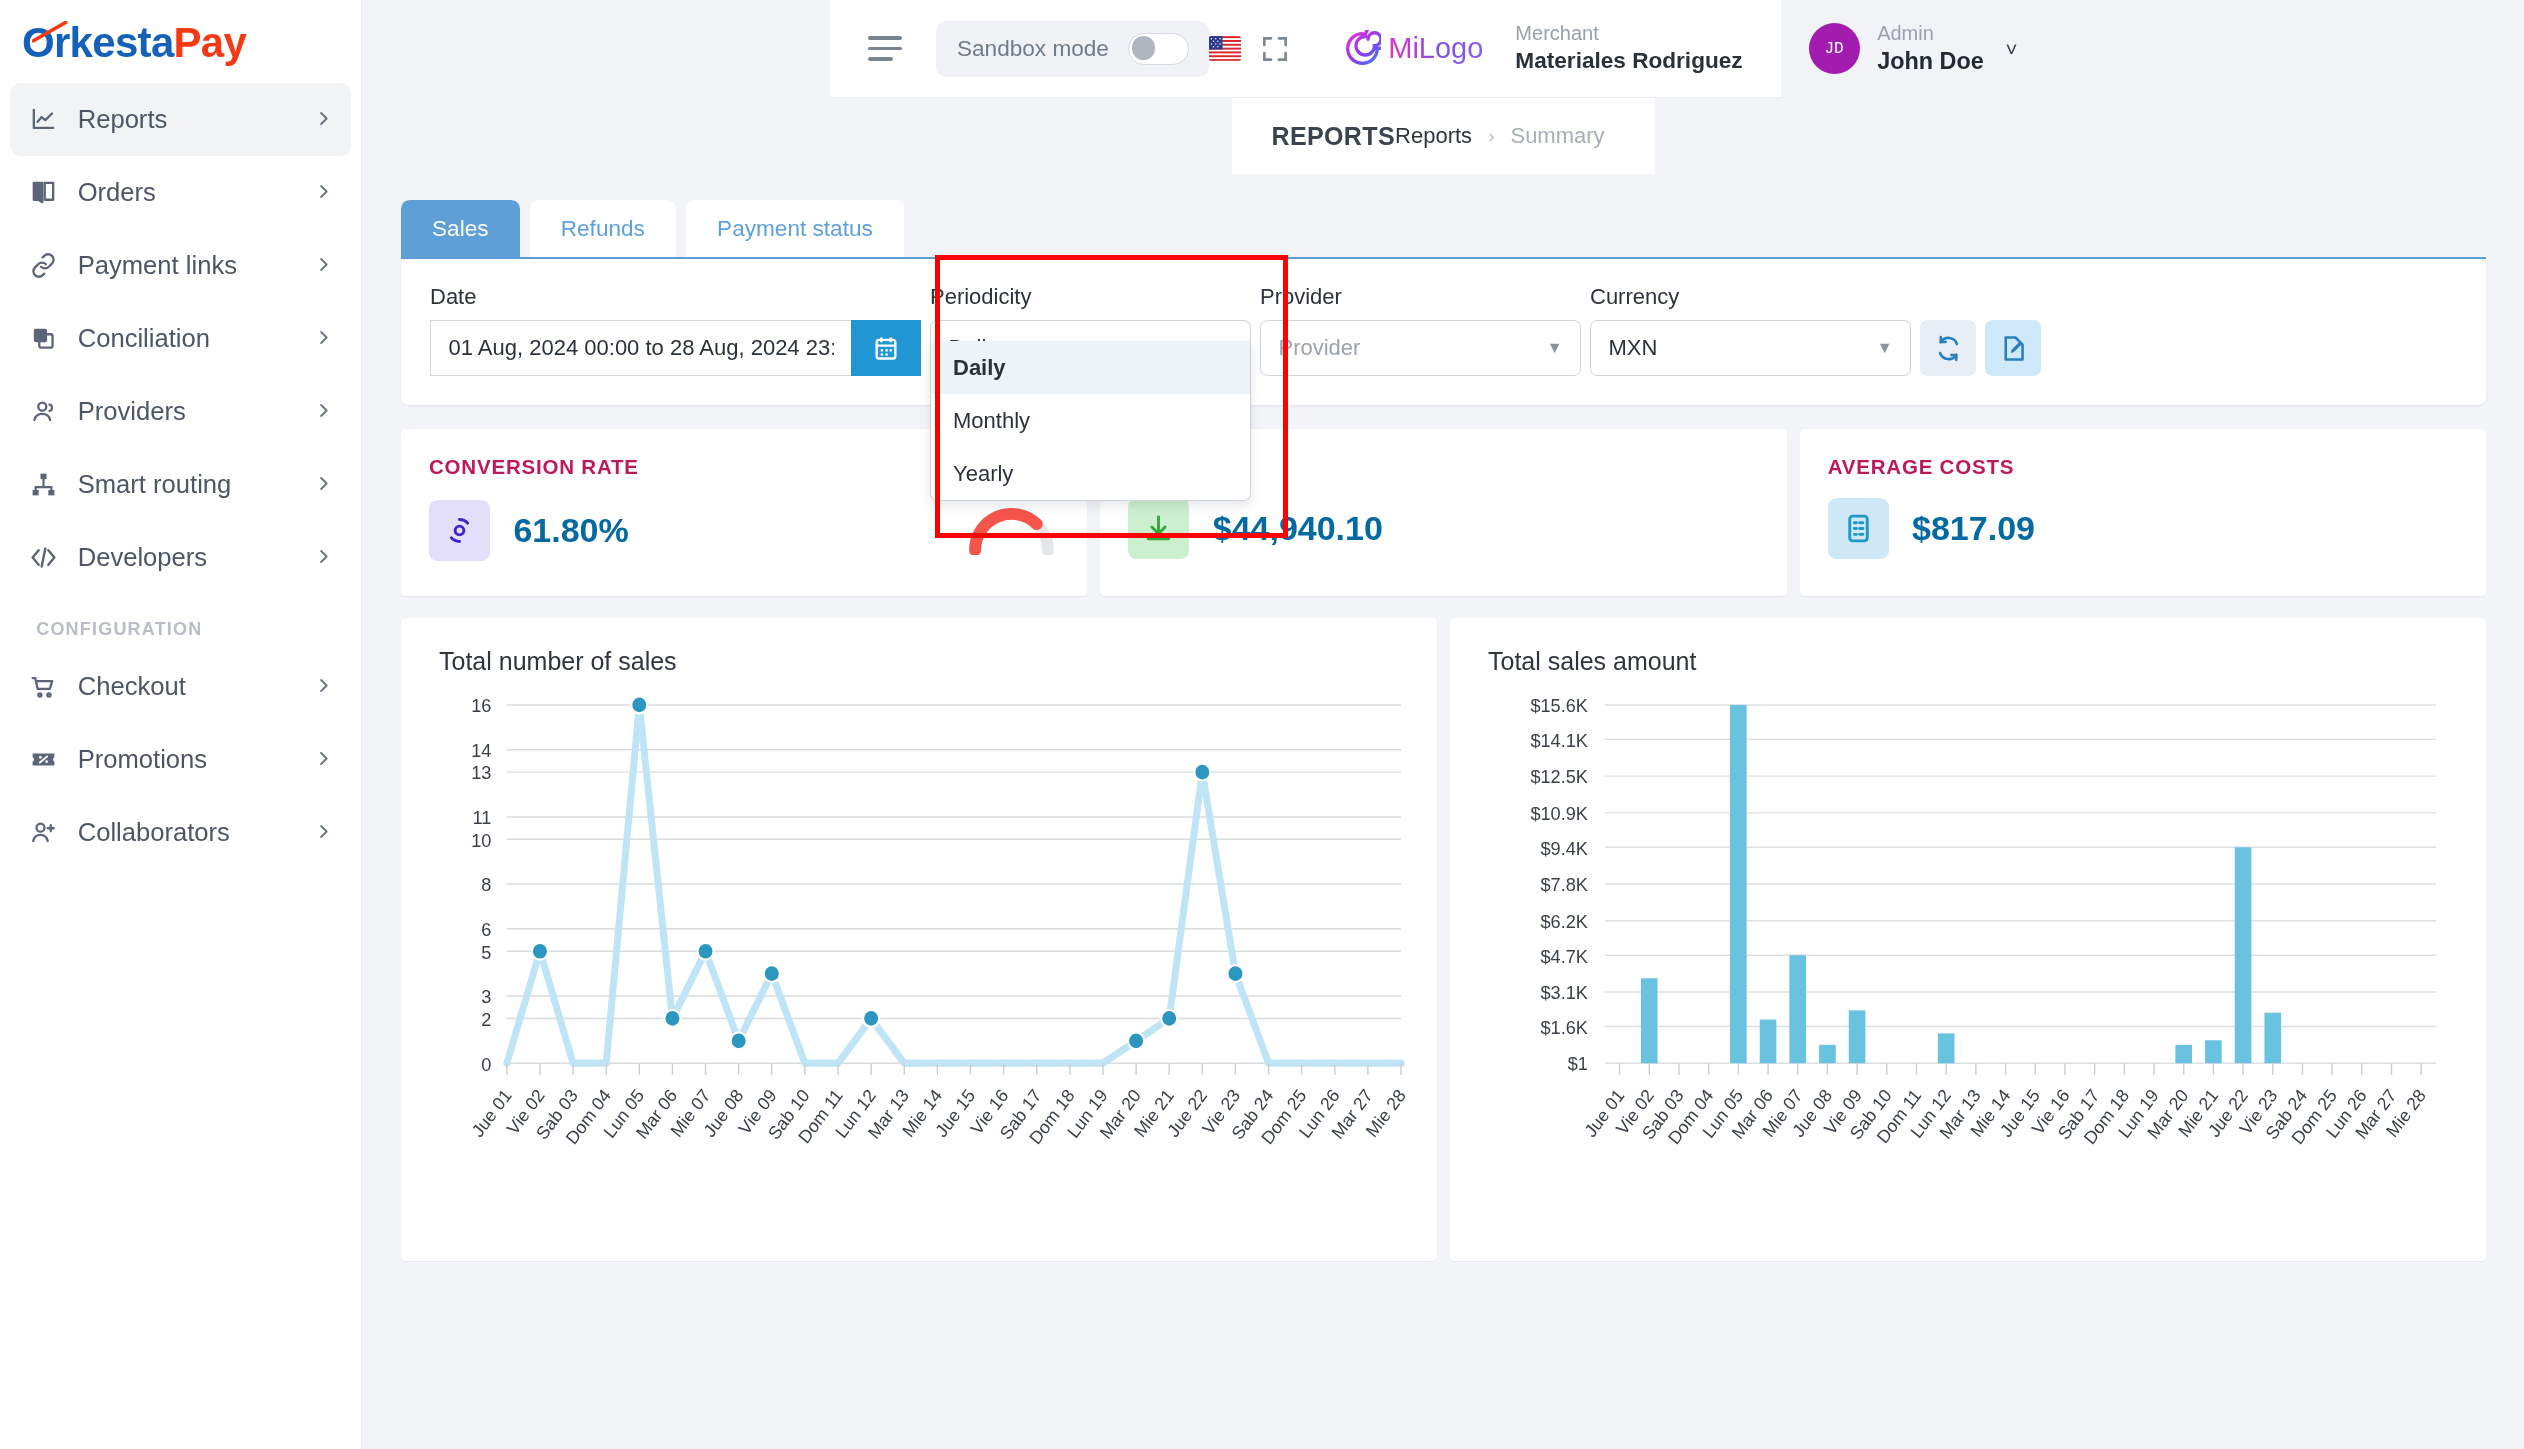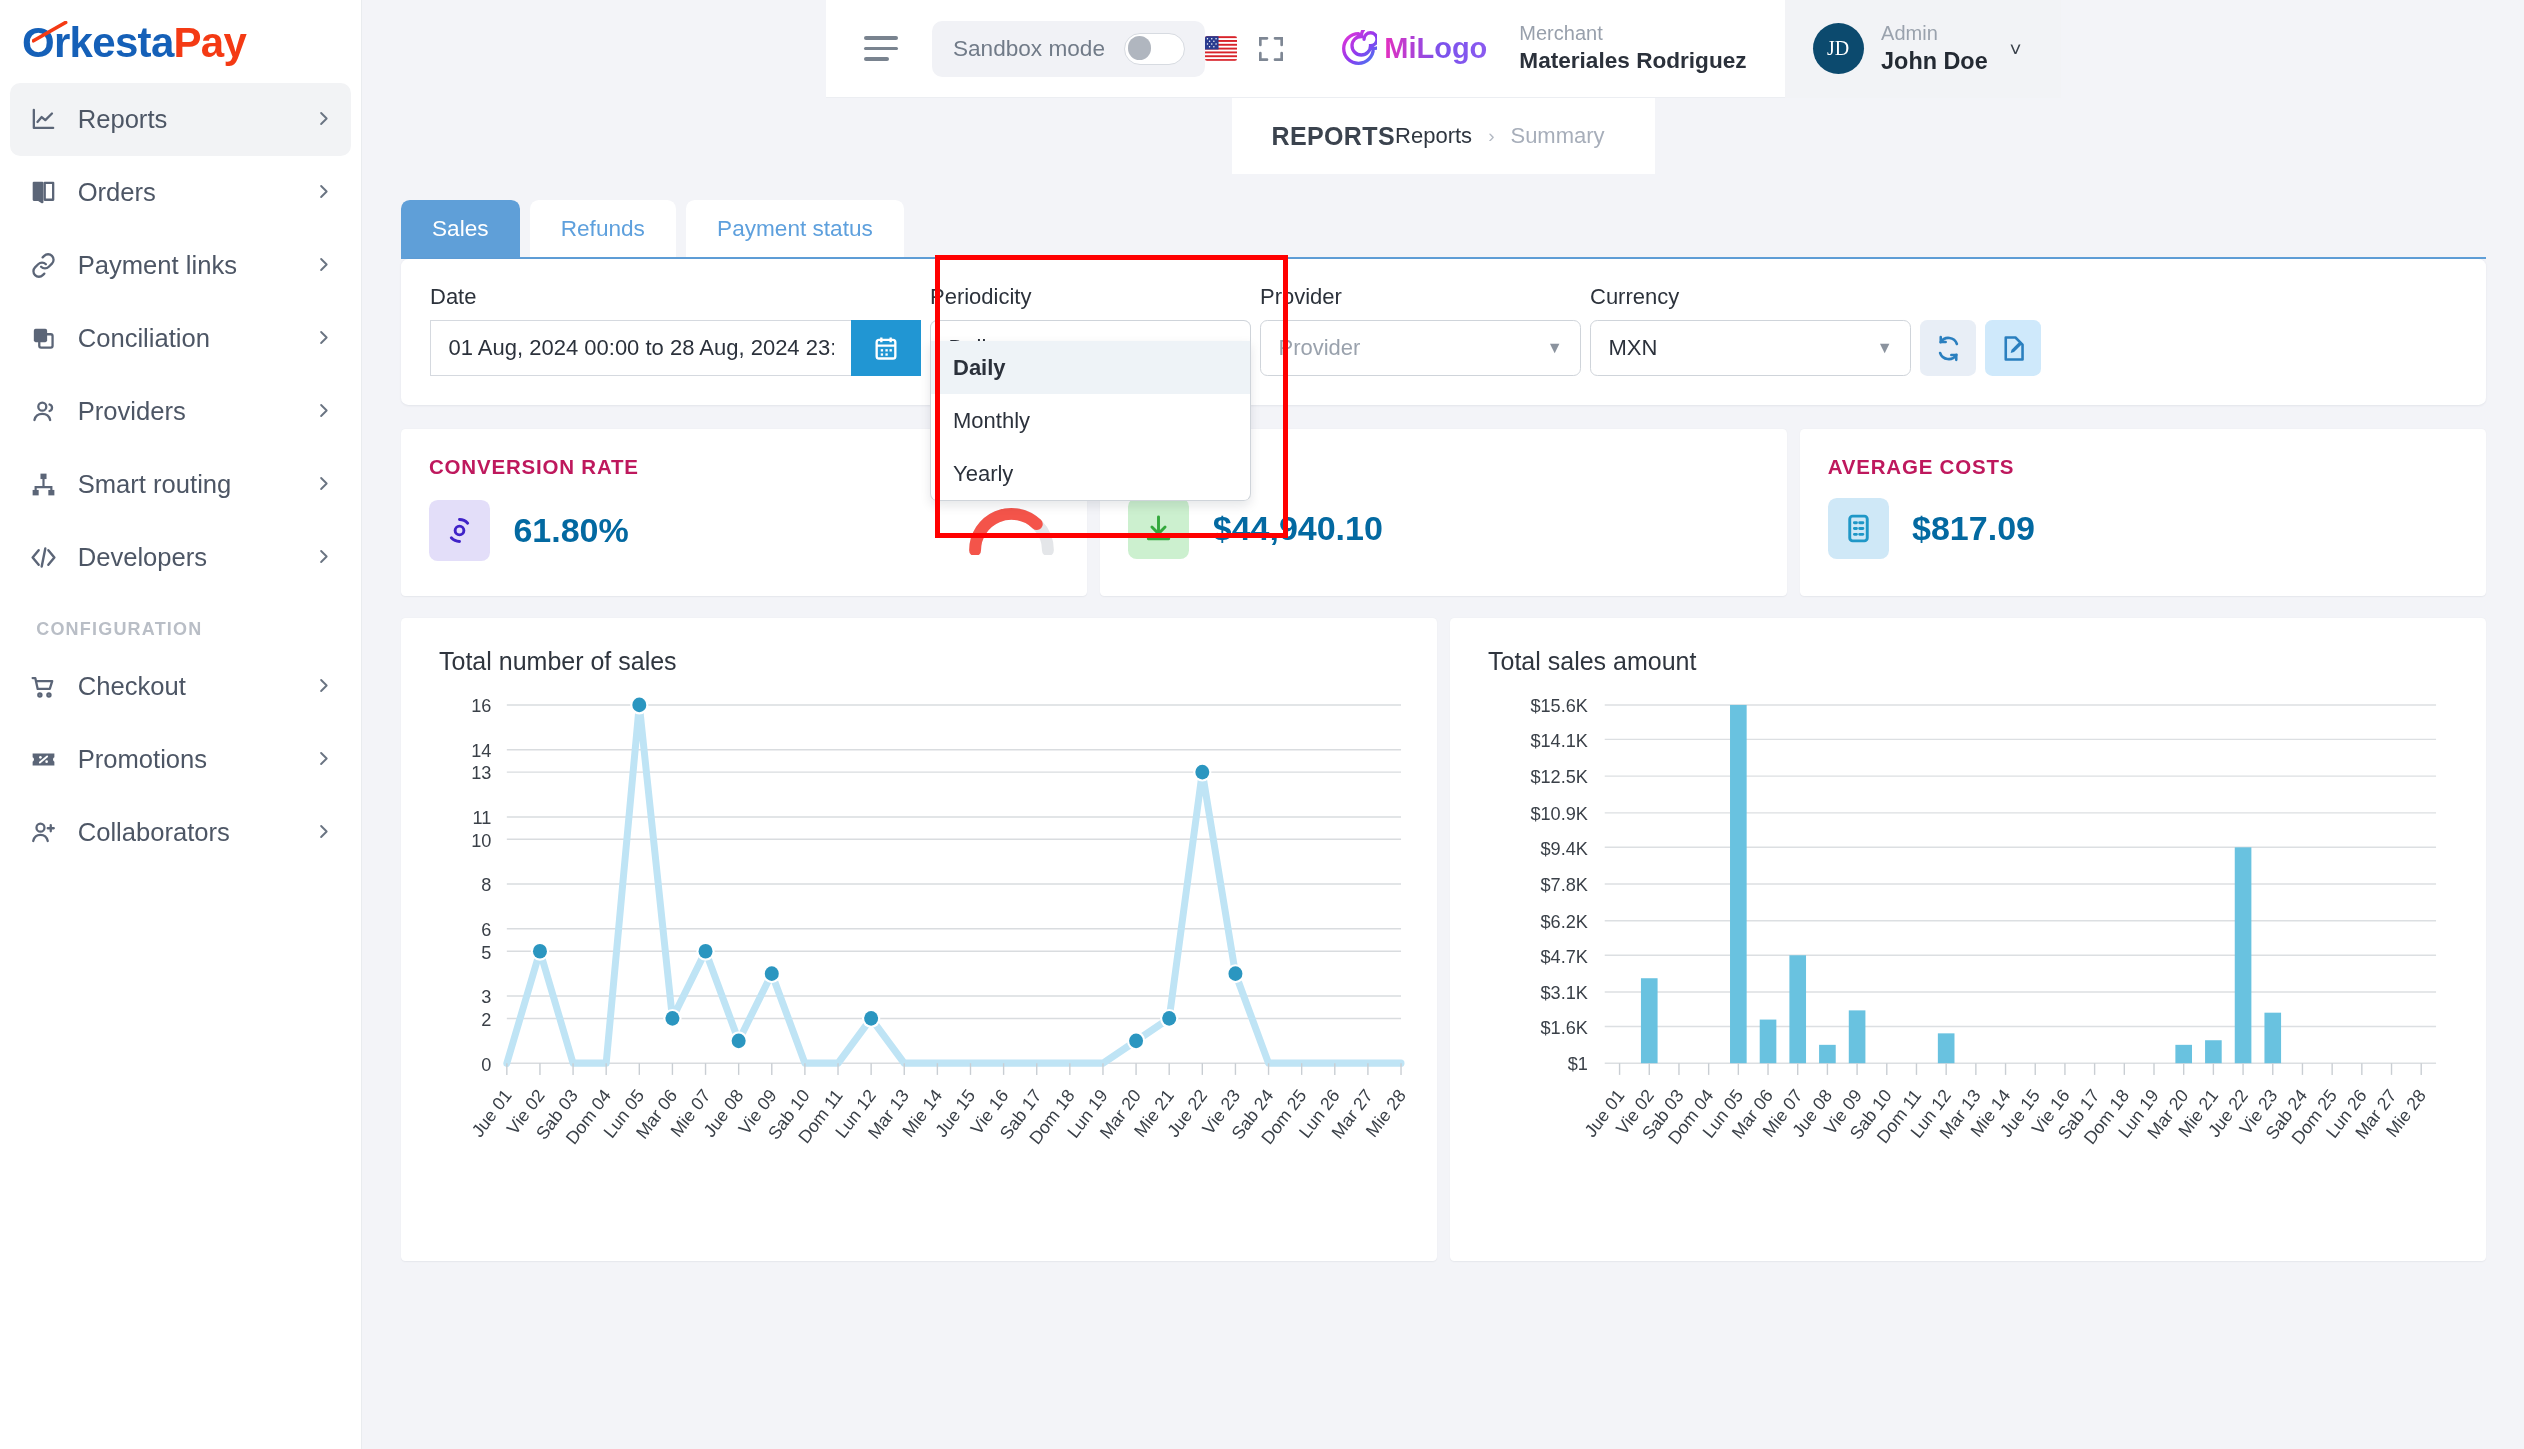--- a/index.html
+++ b/index.html
@@ -86,37 +86,37 @@
     position: absolute; left: 2.9px; top: 2.9px;
     width: 23.4px; height: 23.4px; border-radius: 50%;
     background: #b0b6bf;
   }
 
   .topbar-right { margin-left: auto; display: flex; align-items: center; height: 98px; }
   .flag-icon { width: 32px; height: 25px; margin-right: 17.5px; border-radius: 2.2px; overflow: hidden; display: block; }
   .expand-icon { width: 32px; height: 32px; color: #7e8794; margin-right: 53px; }
   .milogo { display: flex; align-items: center; gap: 7.3px; margin-right: 32px; }
   .milogo-text {
-    font-size: 29px; font-weight: 700;
+    font-size: 29px; font-weight: 400;
     background: linear-gradient(90deg,#e52fbf 0%, #7b52ec 55%, #8a5af0 100%);
     -webkit-background-clip: text; background-clip: text; color: transparent;
   }
   .merchant-block { margin-right: 38px; }
   .merchant-caption { font-size: 20px; color: #98a0ac; line-height: 1.25; }
   .merchant-name { font-size: 22.6px; font-weight: 700; color: #2b313b; line-height: 1.3; white-space: nowrap; }
   .user-block {
     display: flex; align-items: center; gap: 17.5px;
     background: #f2f3f6; height: 98px; padding: 0 39px 0 28px;
     cursor: pointer;
   }
   .avatar {
     width: 51px; height: 51px; border-radius: 50%;
-    background: #0c4a6e; color: #fff;
+    background: #a21caf; color: #fff;
     display: flex; align-items: center; justify-content: center;
-    font-size: 20px; font-family: Liberation Serif, serif;
+    font-size: 16px; font-family: Liberation Mono, monospace;
   }
   .user-role { font-size: 20px; color: #9aa2ad; line-height: 1.25; }
   .user-name { font-size: 23.4px; font-weight: 700; color: #242a33; line-height: 1.3; }
   .caret { font-size: 20.5px; color: #39404a; margin-left: 4.4px; }
 
   .pagebar {
     height: 76px; background: #fff;
     display: flex; align-items: center;
     padding: 0 50px 0 39px;
     flex: 0 0 76px;

